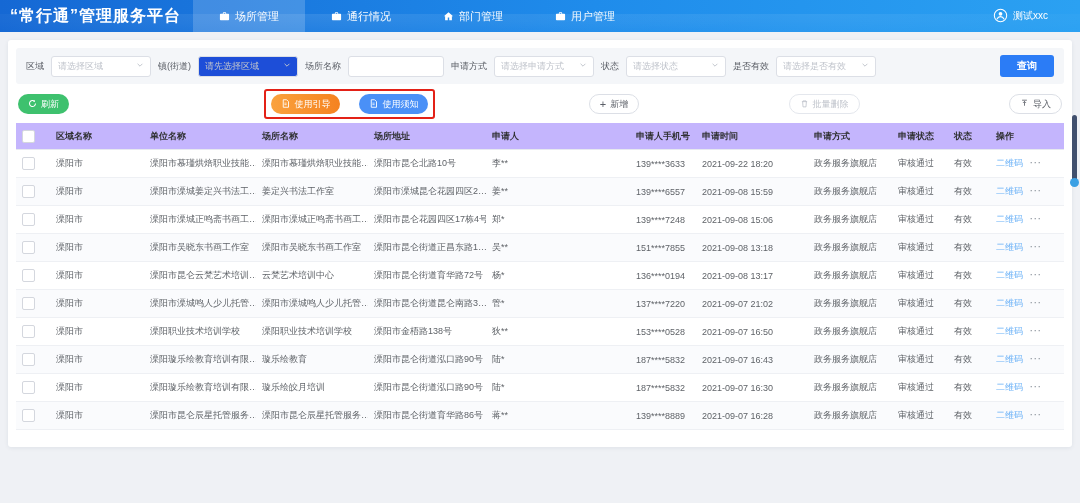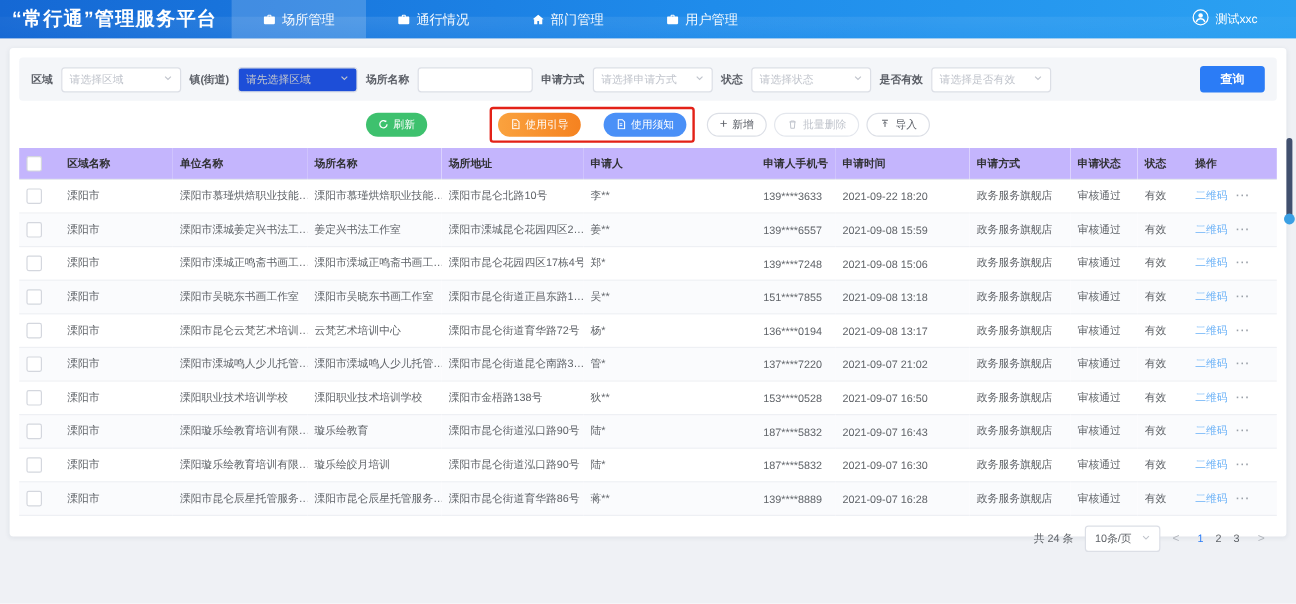--- a/index.html
+++ b/index.html
@@ -24,27 +24,27 @@
   .logo{font-size:16px;font-weight:bold;letter-spacing:1px;display:flex;align-items:center;padding:0 12px 0 10px;white-space:nowrap;}
   .nav{display:flex;}
   .nav-tab{width:112px;display:flex;align-items:center;justify-content:center;gap:5px;font-size:11px;cursor:pointer;color:rgba(255,255,255,.95);}
   .nav-tab.active{background:rgba(255,255,255,.18);}
   .nav-tab svg{display:block;}
   .userbox{margin-left:auto;display:flex;align-items:center;gap:5px;padding-right:32px;font-size:10px;z-index:1;}
   
   .card{position:absolute;left:8px;right:8px;top:40px;height:407px;background:#fff;border-radius:3px;box-shadow:0 1px 4px rgba(30,50,80,.08);}
   
   .filterbar{margin:8px 8px 0;background:#f4f6f9;border-radius:3px;height:36px;display:flex;align-items:center;padding:0 10px;gap:7px;font-size:9px;color:#5a5e66;}
-  .f-label{white-space:nowrap;font-weight:bold;}
+  .f-label{white-space:nowrap;}
   .f-select{width:100px;height:21px;background:#fff;border:1px solid #dcdfe6;border-radius:3px;display:flex;align-items:center;justify-content:space-between;padding:0 6px;color:#c0c4cc;cursor:pointer;box-sizing:border-box;}
   .f-select.disabled{background:#1d4ed8;cursor:not-allowed;}
   .f-input{width:96px;height:21px;background:#fff;border:1px solid #dcdfe6;border-radius:3px;box-sizing:border-box;font-size:9px;padding:0 6px;color:#5a5e66;outline:none;}
   .search-btn{margin-left:auto;width:54px;height:22px;background:var(--accent);color:#fff;border-radius:3px;display:flex;align-items:center;justify-content:center;font-size:10px;cursor:pointer;font-weight:bold;}
   
-  .toolbar{display:flex;align-items:center;justify-content:center;padding:5px 10px 4px;gap:6px;}
+  .toolbar{display:flex;align-items:center;justify-content:space-between;padding:5px 10px 4px;gap:6px;}
   .pill{height:20px;border-radius:10px;display:flex;align-items:center;gap:4px;padding:0 10px;font-size:9px;cursor:pointer;white-space:nowrap;box-sizing:border-box;}
   .pill.green{background:var(--green);color:#fff;margin-right:46px;}
   .redbox{border:2px solid var(--red);border-radius:3px;display:flex;gap:19px;padding:3px 5px;margin-right:4px;}
   .pill.orange{background:linear-gradient(90deg,#faa23e,#f58220);color:#fff;}
   .pill.blue{background:var(--blue);color:#fff;}
   .pill.ghost{background:#fff;border:1px solid #dcdfe6;color:#5a5e66;}
   .pill.ghost .plus{font-size:11px;line-height:1;}
   .pill.ghost.disabled{color:#c0c4cc;border-color:#e4e7ed;cursor:not-allowed;}
   
   table{width:1048px;margin:0 8px;border-collapse:collapse;table-layout:fixed;font-size:9px;color:#5f6368;}
@@ -392,32 +392,16 @@
           <td>139****8889</td>
           <td>2021-09-07 16:28</td>
           <td>政务服务旗舰店</td>
           <td>审核通过</td>
           <td>有效</td>
           <td><span class="qr-link">二维码</span><span class="more-dots">···</span></td>
         </tr>
       </tbody>
   </table>
 
-  <div class="pagination">
-    <span class="total">共 24 条</span>
-    <div class="page-size">
-      <span>10条/页</span>
-      <span><svg width="8" height="8" viewBox="0 0 10 10">
-            <path d="M2 3.5 5 6.5 8 3.5" stroke="#c0c4cc" stroke-width="1.2" fill="none"></path>
-          </svg></span>
-    </div>
-    <span class="pg-arrow">&lt;</span>
-    <span id="page-nums" style="display:flex;">
-        <span class="page-num active">1</span>
-        <span class="page-num">2</span>
-        <span class="page-num">3</span>
-      </span>
-    <span class="pg-arrow">&gt;</span>
-  </div>
 </div>
 
 <div class="scrollbar-thumb"></div>
 <div class="scrollbar-dot"></div>
 
 </body></html>

